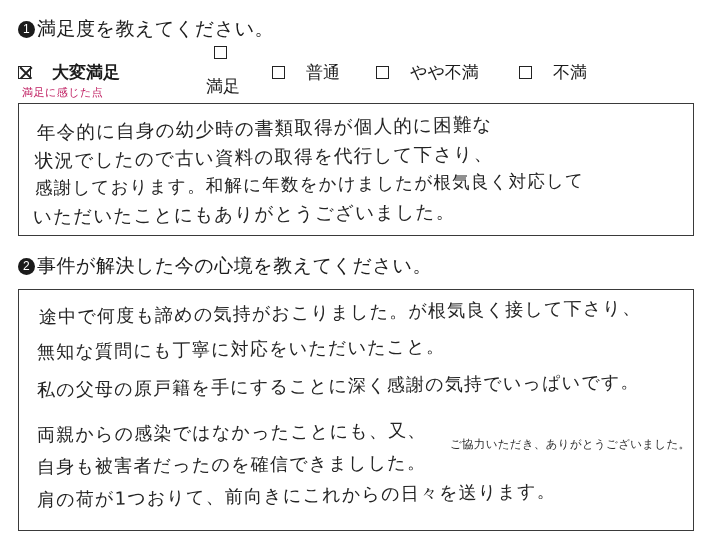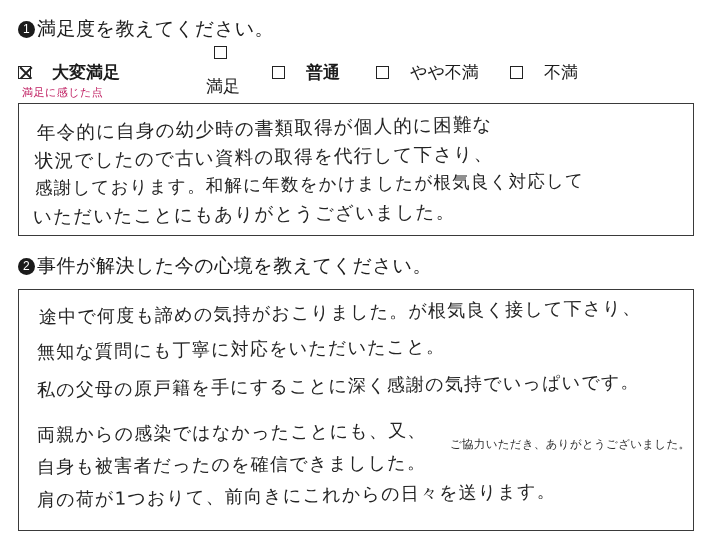--- a/index.html
+++ b/index.html
@@ -75,23 +75,23 @@
     width: 16px;
     height: 1.5px;
     background: #222;
   }
   .choice.checked .box::before { transform: rotate(45deg); }
   .choice.checked .box::after  { transform: rotate(-45deg); }
   .choice.checked .label { font-weight: bold; }
 
   .c0 { margin-left: 0px;  width: 140px; }
   .c1 { margin-left: 16px;  width: 98px; flex-direction: column; }
-  .c2 { margin-left: 0px;  width: 100px; font-weight: bold; }
+  .c2 { margin-left: 0px;  width: 100px; }
   .c3 { margin-left: 4px;  width: 130px; }
-  .c4 { margin-left: 4px;  width: 90px; }
+  .c4 { margin-left: 13px;  width: 90px; }
 
   
   .sub-label {
     position: absolute;
     left: 22px;
     top: 85px;
     font-size: 11px;
     color: #be185d;
     letter-spacing: 0.5px;
   }

